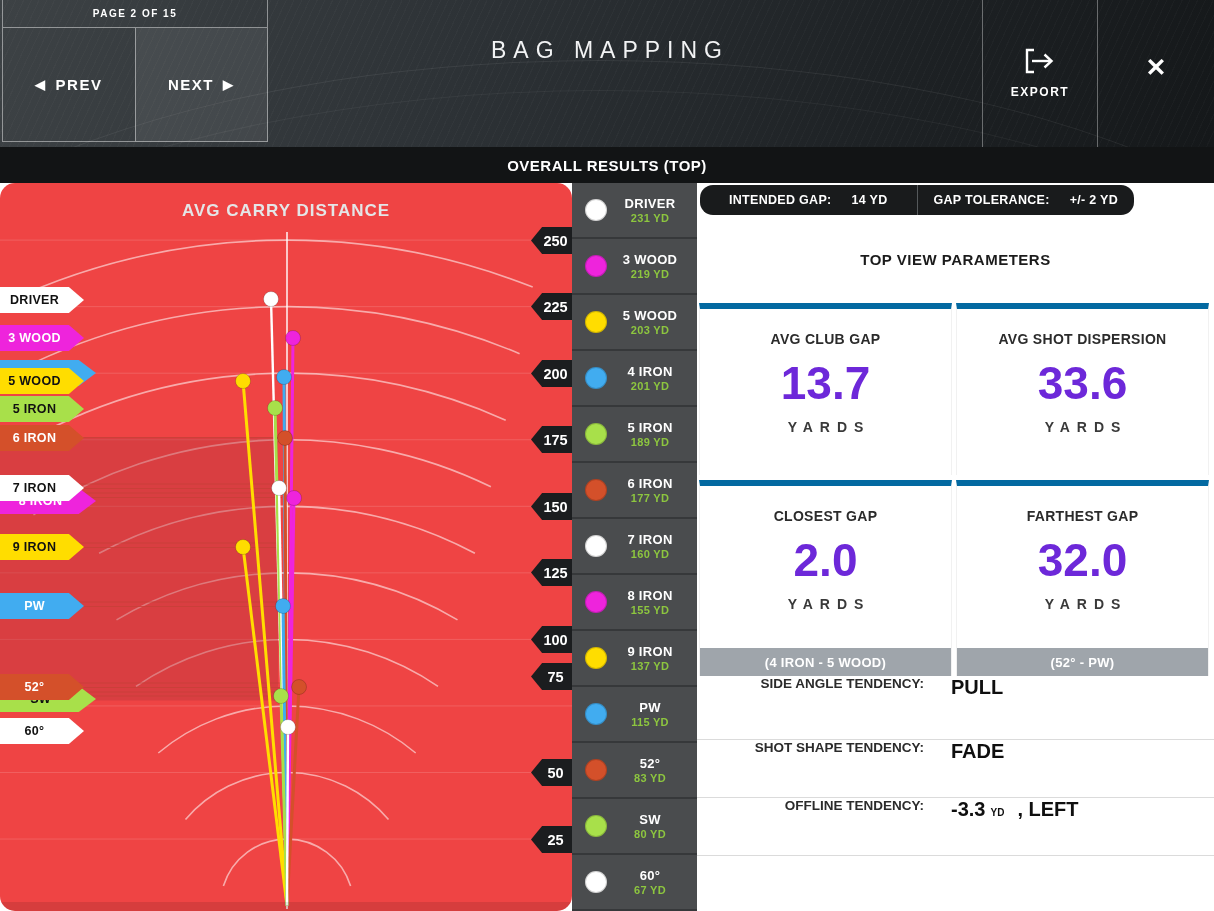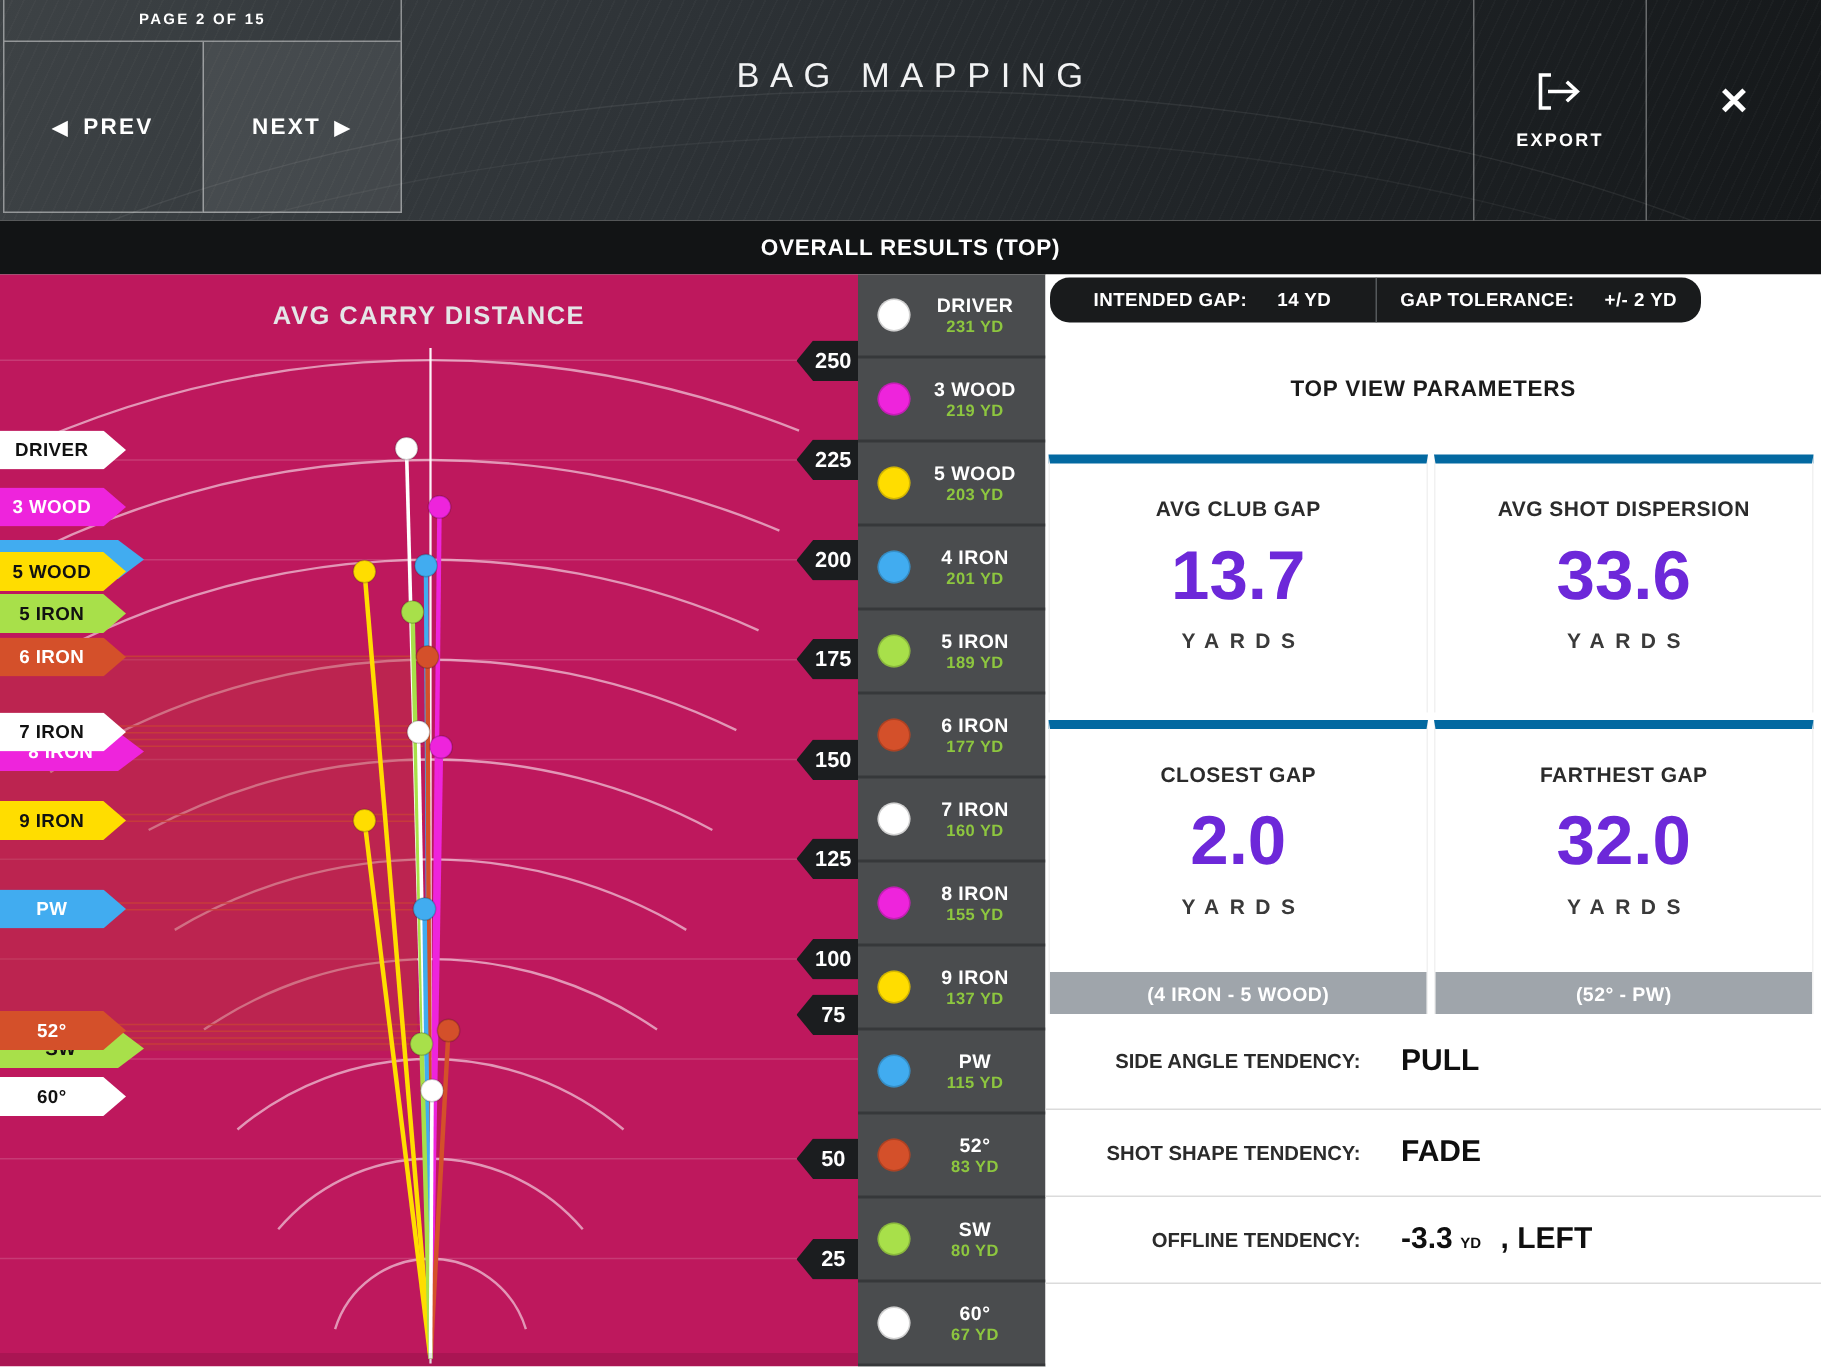--- a/index.html
+++ b/index.html
@@ -50,21 +50,21 @@
     display:flex;align-items:center;justify-content:center;color:#fff;
     font-size:25px;font-weight:bold;padding-bottom:12px;box-sizing:border-box;
   }
   
   .results-bar{
     position:absolute;left:0;top:147px;width:1214px;height:36px;background:#121415;
     display:flex;align-items:center;justify-content:center;
     color:#fff;font-size:15px;font-weight:bold;letter-spacing:0.5px;
   }
   
-  .chart-pane{position:absolute;left:0;top:183px;width:572px;height:728px;background:#be185d;overflow:hidden;}
+  .chart-pane{position:absolute;left:0;top:183px;width:572px;height:728px;background:#ef4444;overflow:hidden;border-radius:15px;}
   #chart-svg{position:absolute;left:0;top:0;}
   .chart-title{
     position:absolute;left:0;top:18px;width:572px;text-align:center;z-index:3;
     color:#E4E6E7;font-size:17px;font-weight:bold;letter-spacing:1px;
   }
   .club-tag{
     position:absolute;left:0;height:26px;box-sizing:border-box;
     display:flex;align-items:center;justify-content:center;padding-right:15px;
     font-size:12.5px;font-weight:bold;letter-spacing:0.3px;
     clip-path:polygon(0 0,82% 0,100% 50%,82% 100%,0 100%);
@@ -108,21 +108,21 @@
     position:absolute;box-sizing:border-box;background:#fff;
     border-top:6px solid #0369a1;border-left:1px solid #F1F1F1;border-right:1px solid #F1F1F1;
   }
   .card-label{margin-top:22px;text-align:center;font-size:14px;font-weight:bold;color:#2b2b2b;letter-spacing:0.3px;}
   .card-value{margin-top:9px;text-align:center;font-size:46px;font-weight:bold;color:#6d28d9;}
   .card-unit{margin-top:9px;text-align:center;font-size:14px;font-weight:bold;color:#3a3a3a;letter-spacing:7px;padding-left:7px;}
   .card-foot{
     position:absolute;left:0;right:0;bottom:0;height:28px;background:#9FA5AB;
     display:flex;align-items:center;justify-content:center;color:#fff;font-size:13px;font-weight:bold;letter-spacing:0.3px;
   }
-  .tend-row{position:absolute;left:0;width:100%;box-sizing:border-box;border-bottom:1px solid #DBDBDB;display:flex;align-items:center;}
+  .tend-row{position:absolute;left:0;width:100%;box-sizing:border-box;border-bottom:1px solid #DBDBDB;display:flex;align-items:flex-start;padding-left:17px;}
   .tend-label{width:210px;text-align:right;font-size:13.5px;font-weight:bold;color:#2b2b2b;flex:none;}
   .tend-value{margin-left:27px;font-size:20px;font-weight:bold;color:#0f0f0f;display:flex;align-items:baseline;}
   .tend-unit{font-size:10px;margin-left:5px;font-weight:bold;}
   .tend-suffix{margin-left:13px;}
 </style>
 </head>
 <body>
 
 <div class="header">
   <div class="swoosh s1"></div>

